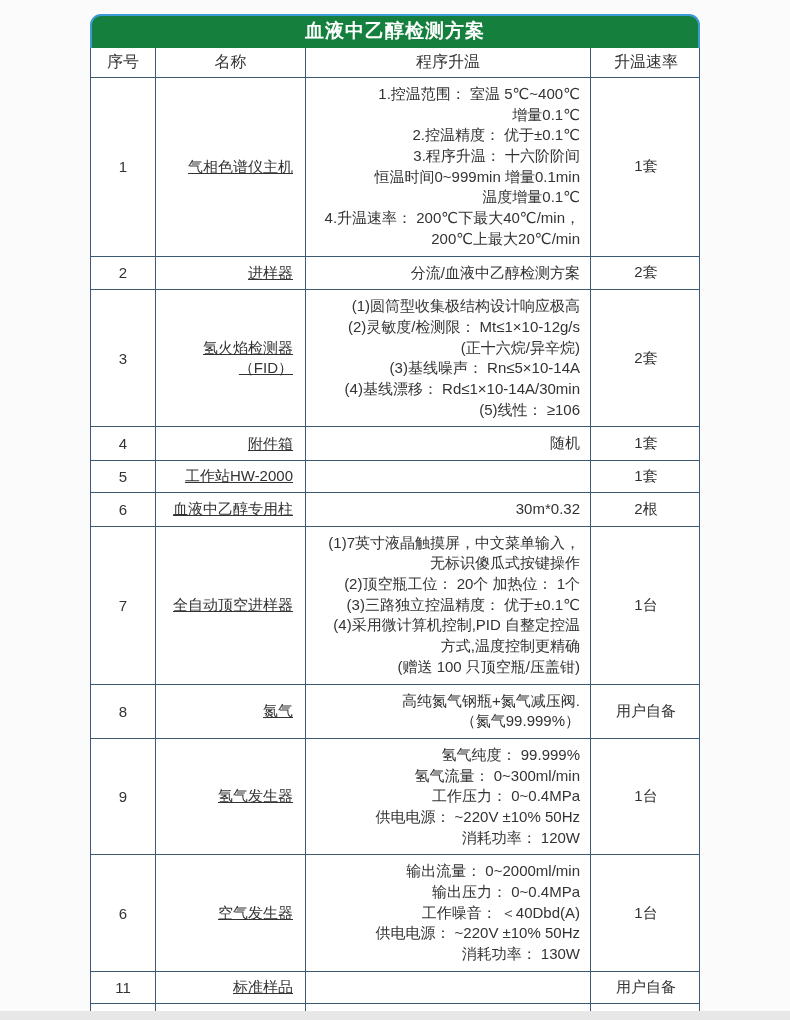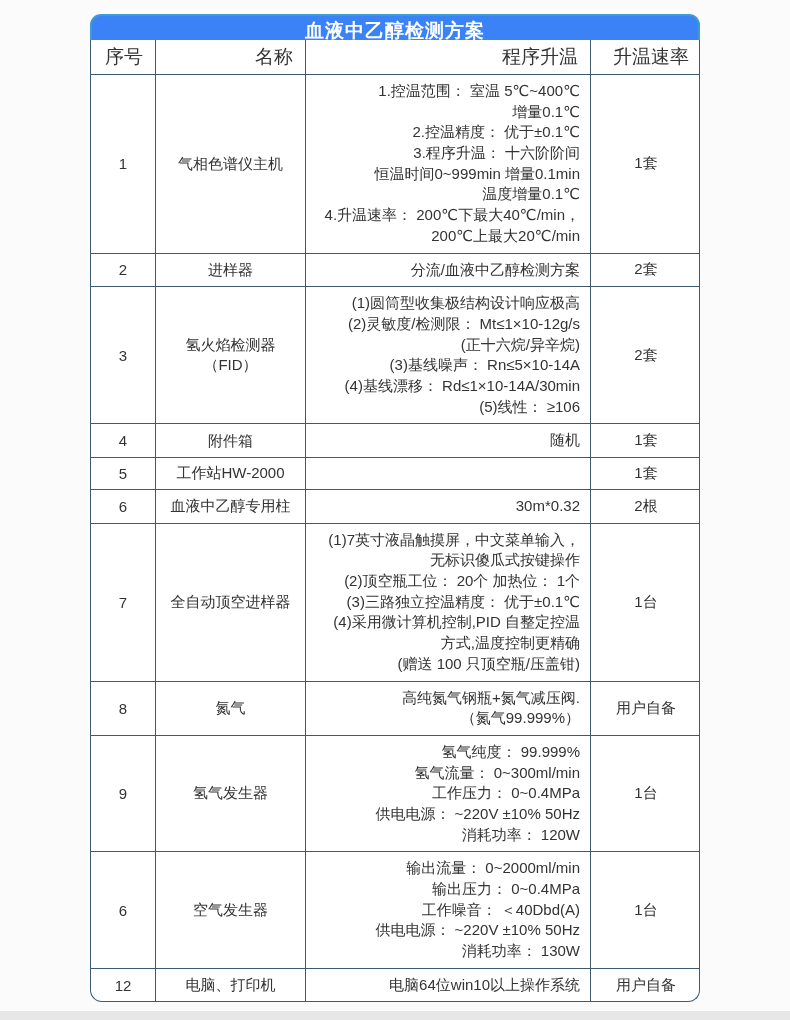--- a/index.html
+++ b/index.html
@@ -12,22 +12,22 @@
     color: #333;
     position: relative;
     overflow: hidden;
   }
   .sheet {
     width: 610px;
     margin: 14px auto 0 auto;
   }
   .title-band {
     box-sizing: border-box;
-    height: 26px;
-    background: #3b82f6;
+    height: 34px;
+    background: #15803d;
     border: 2px solid #3e9ad3;
     border-bottom: none;
     border-radius: 11px 11px 0 0;
     color: #ffffff;
     font-size: 19px;
     font-weight: bold;
     letter-spacing: 1px;
     text-align: center;
     line-height: 30px;
   }
@@ -49,27 +49,27 @@
   table.spec th, table.spec td {
     border-right: 1px solid #3d5a73;
     border-bottom: 1px solid #3d5a73;
     vertical-align: middle;
     box-sizing: border-box;
   }
   table.spec th:last-child, table.spec td:last-child { border-right: none; }
   table.spec tbody tr:last-child td { border-bottom: none; }
   table.spec th {
     font-weight: normal;
-    font-size: 19px;
-    text-align: right;
+    font-size: 16px;
+    text-align: center;
     padding: 4px 12px;
     height: 28px;
   }
   td.c-no   { text-align: center; padding: 5px 4px; }
-  td.c-name { text-align: center; padding: 5px 12px; line-height: 1.35; }
+  td.c-name { text-align: right; padding: 5px 12px; line-height: 1.35; text-decoration: underline; }
   td.c-spec { text-align: right; padding: 6px 10px; line-height: 1.38; white-space: pre-line; }
   td.c-qty  { text-align: center; padding: 5px 10px; }
   tr.single td { height: 32px; }
   .bottom-strip {
     position: absolute;
     left: 0;
     bottom: 0;
     width: 790px;
     height: 9px;
     background: #e7e7e7;
@@ -180,20 +180,26 @@
           <td class="c-no">6</td>
           <td class="c-name">空气发生器</td>
           <td class="c-spec">输出流量： 0~2000ml/min
 输出压力： 0~0.4MPa
 工作噪音： ＜40Dbd(A)
 供电电源： ~220V ±10% 50Hz
 消耗功率： 130W</td>
           <td class="c-qty">1台</td>
         </tr>
         <tr class="single">
+          <td class="c-no">11</td>
+          <td class="c-name">标准样品</td>
+          <td class="c-spec"></td>
+          <td class="c-qty">用户自备</td>
+        </tr>
+        <tr class="single">
           <td class="c-no">12</td>
           <td class="c-name">电脑、打印机</td>
           <td class="c-spec">电脑64位win10以上操作系统</td>
           <td class="c-qty">用户自备</td>
         </tr>
       </tbody>
     </table>
   </div>
 </div>
 

